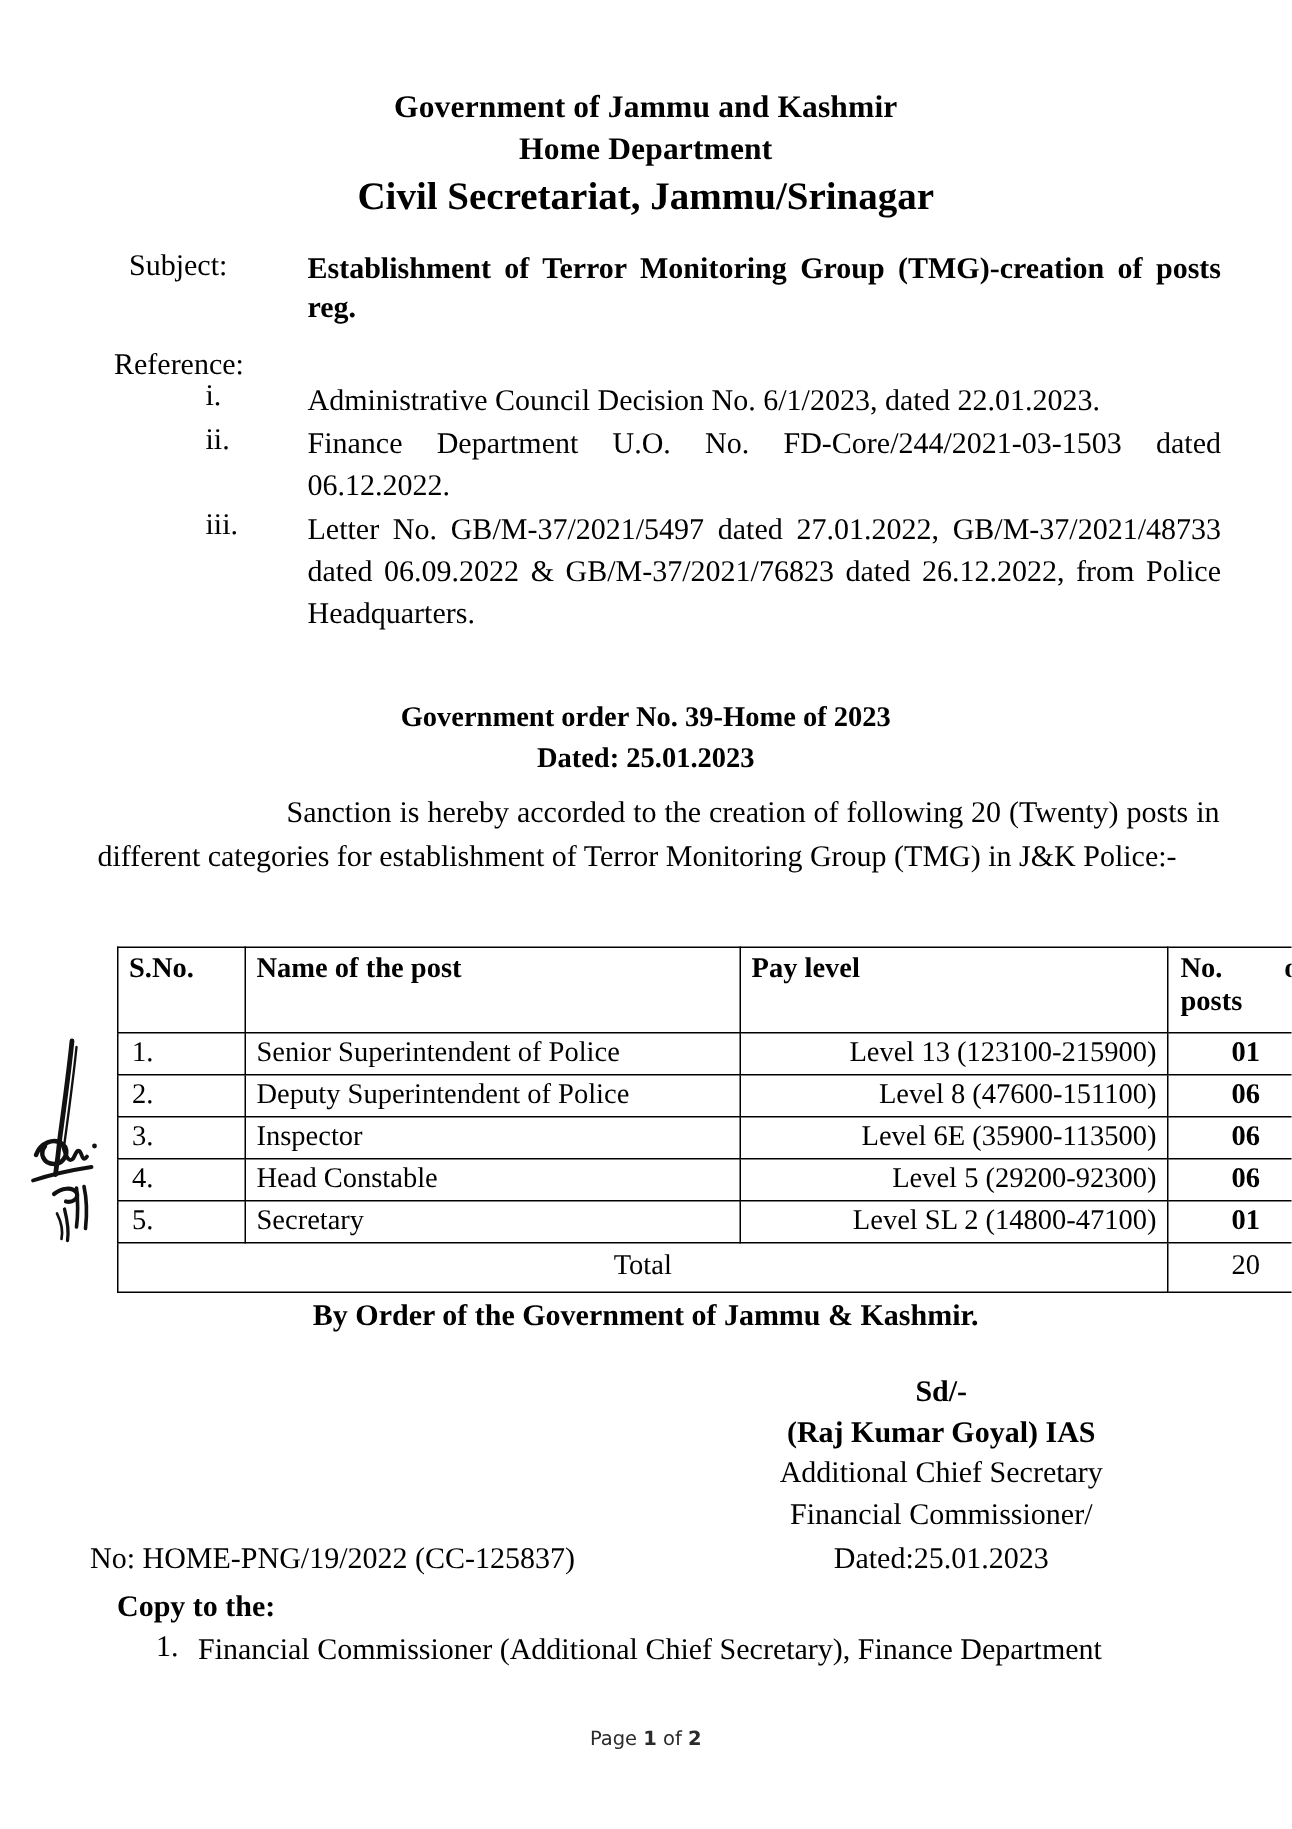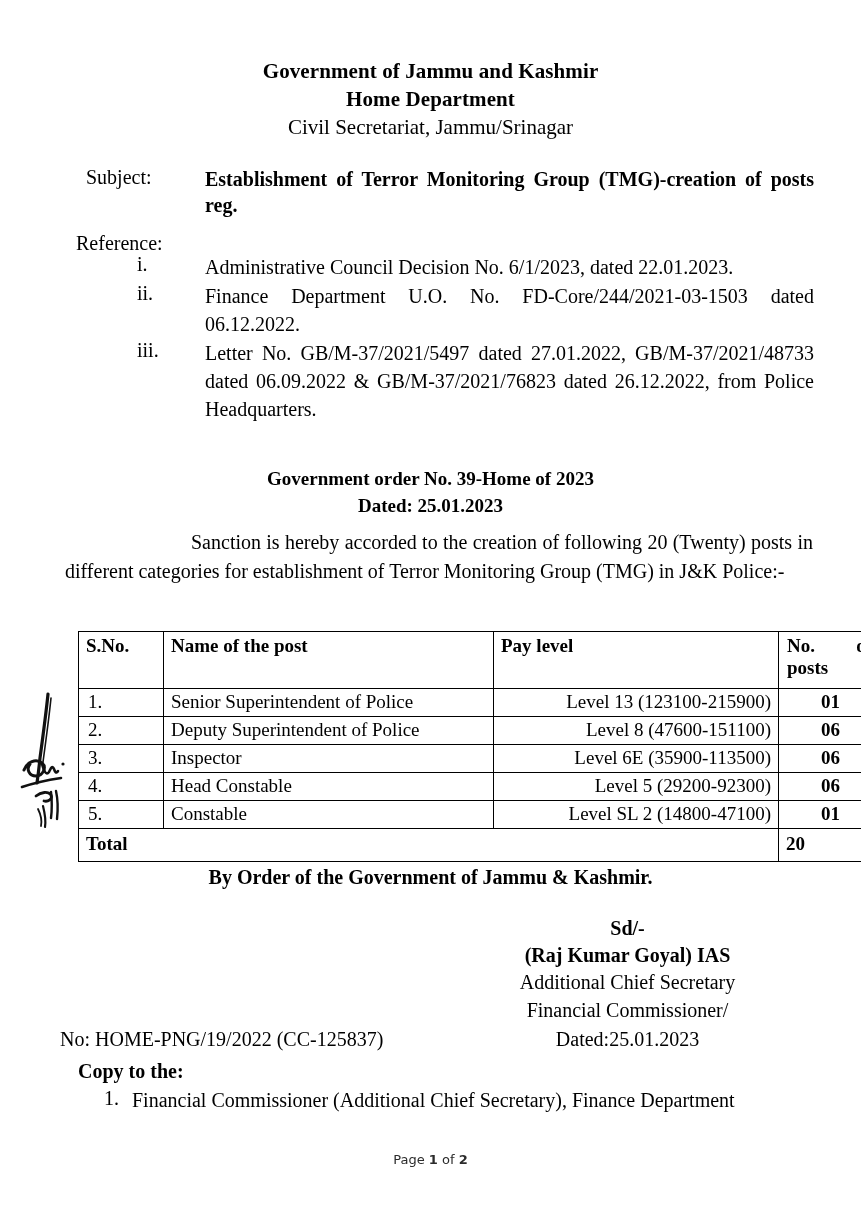--- a/index.html
+++ b/index.html
@@ -32,22 +32,22 @@
     text-align: center;
     line-height: 1.33;
   }
   .doc-header .line1,
   .doc-header .line2 {
     font-weight: bold;
     font-size: 21px;
     letter-spacing: 0.1px;
   }
   .doc-header .line3 {
-    font-weight: normal;
-    font-size: 21px;
+    font-weight: bold;
+    font-size: 26px;
   }
 
   
   .subject-row {
     position: absolute;
     top: 166px;
     left: 86px;
     width: 728px;
   }
   .subject-label {
@@ -170,21 +170,22 @@
   }
   .posts-table tbody td {
     height: 25px;
     line-height: 1.28;
   }
   .posts-table td.c-sno   { text-align: left; padding-left: 9px; }
   .posts-table td.c-name  { text-align: left; }
   .posts-table td.c-pay   { text-align: right; }
   .posts-table td.c-count { text-align: center; font-weight: bold; }
   .posts-table td.c-total {
-    font-weight: bold;
+    text-align: center;
+    font-weight: normal;
     height: 30px;
     line-height: 1.5;
   }
 
   
   .by-order {
     position: absolute;
     top: 866px;
     left: 0;
     width: 861px;
@@ -354,21 +355,21 @@
         <td class="c-count">06</td>
       </tr>
       <tr>
         <td class="c-sno">4.</td>
         <td class="c-name">Head Constable</td>
         <td class="c-pay">Level 5 (29200-92300)</td>
         <td class="c-count">06</td>
       </tr>
       <tr>
         <td class="c-sno">5.</td>
-        <td class="c-name">Constable</td>
+        <td class="c-name">Secretary</td>
         <td class="c-pay">Level SL 2 (14800-47100)</td>
         <td class="c-count">01</td>
       </tr>
       <tr>
         <td class="c-total" colspan="3">Total</td>
         <td class="c-total">20</td>
       </tr>
     </tbody>
   </table>
 

